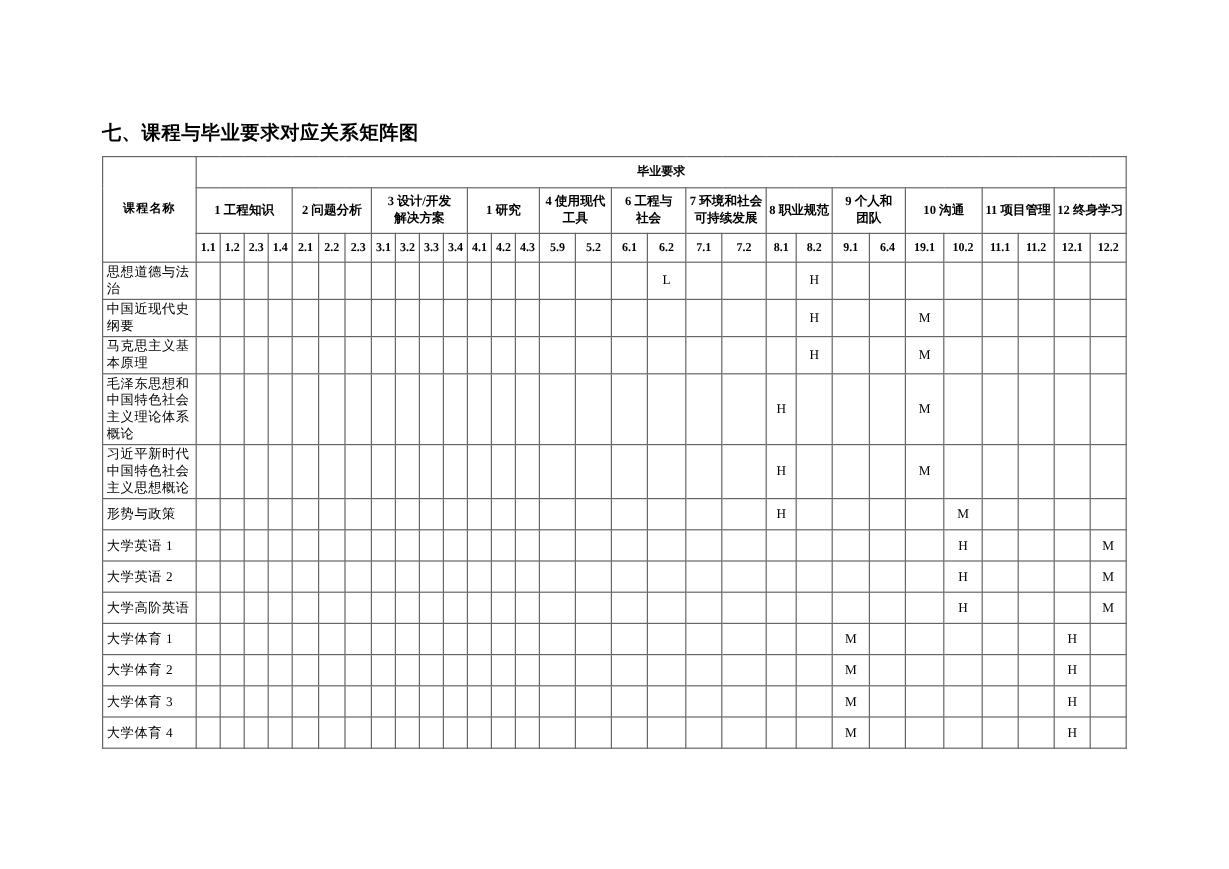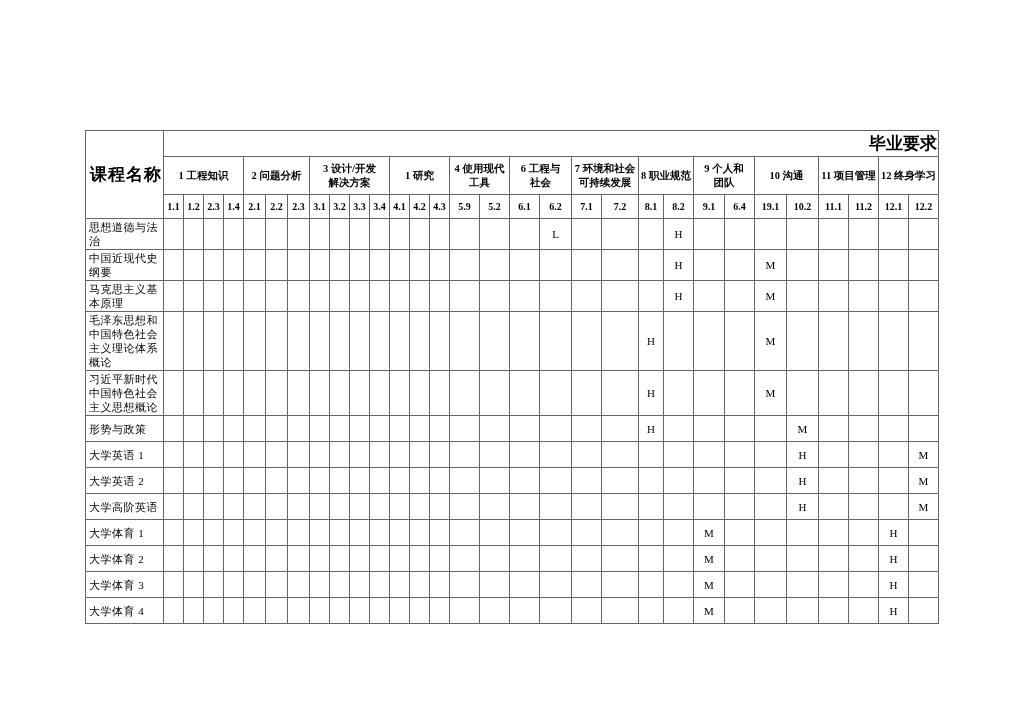--- a/index.html
+++ b/index.html
@@ -35,21 +35,21 @@
     overflow: hidden;
   }
   table.matrix th {
     font-weight: bold;
     font-size: 10.5px;
     text-align: center;
     padding: 1px;
     white-space: pre-line;
     line-height: 14px;
   }
-  tr.hrow-top th { height: 23px; font-size: 17px; text-align: right; }
+  tr.hrow-top th { height: 23px; font-size: 10px; }
   tr.hrow-groups th { height: 35px; }
   tr.hrow-subs th { height: 21px; font-size: 10px; white-space: nowrap; }
   th.corner { font-size: 11.5px; letter-spacing: 1px; }
   td.course {
     font-size: 11px;
     text-align: left;
     padding: 1px 3px;
     line-height: 14px;
     letter-spacing: 0.5px;
     word-break: break-all;
@@ -59,20 +59,21 @@
     text-align: center;
     font-size: 11px;
     padding: 0;
   }
   tbody td { height: 23px; }
 </style>
 </head>
 <body>
 
 <div class="page">
+  <div class="doc-title">七、课程与毕业要求对应关系矩阵图</div>
 
   <table class="matrix">
       <colgroup>
         <col style="width: 78px;">
         <col style="width: 20px;">
         <col style="width: 20px;">
         <col style="width: 20px;">
         <col style="width: 20px;">
         <col style="width: 22px;">
         <col style="width: 22px;">

